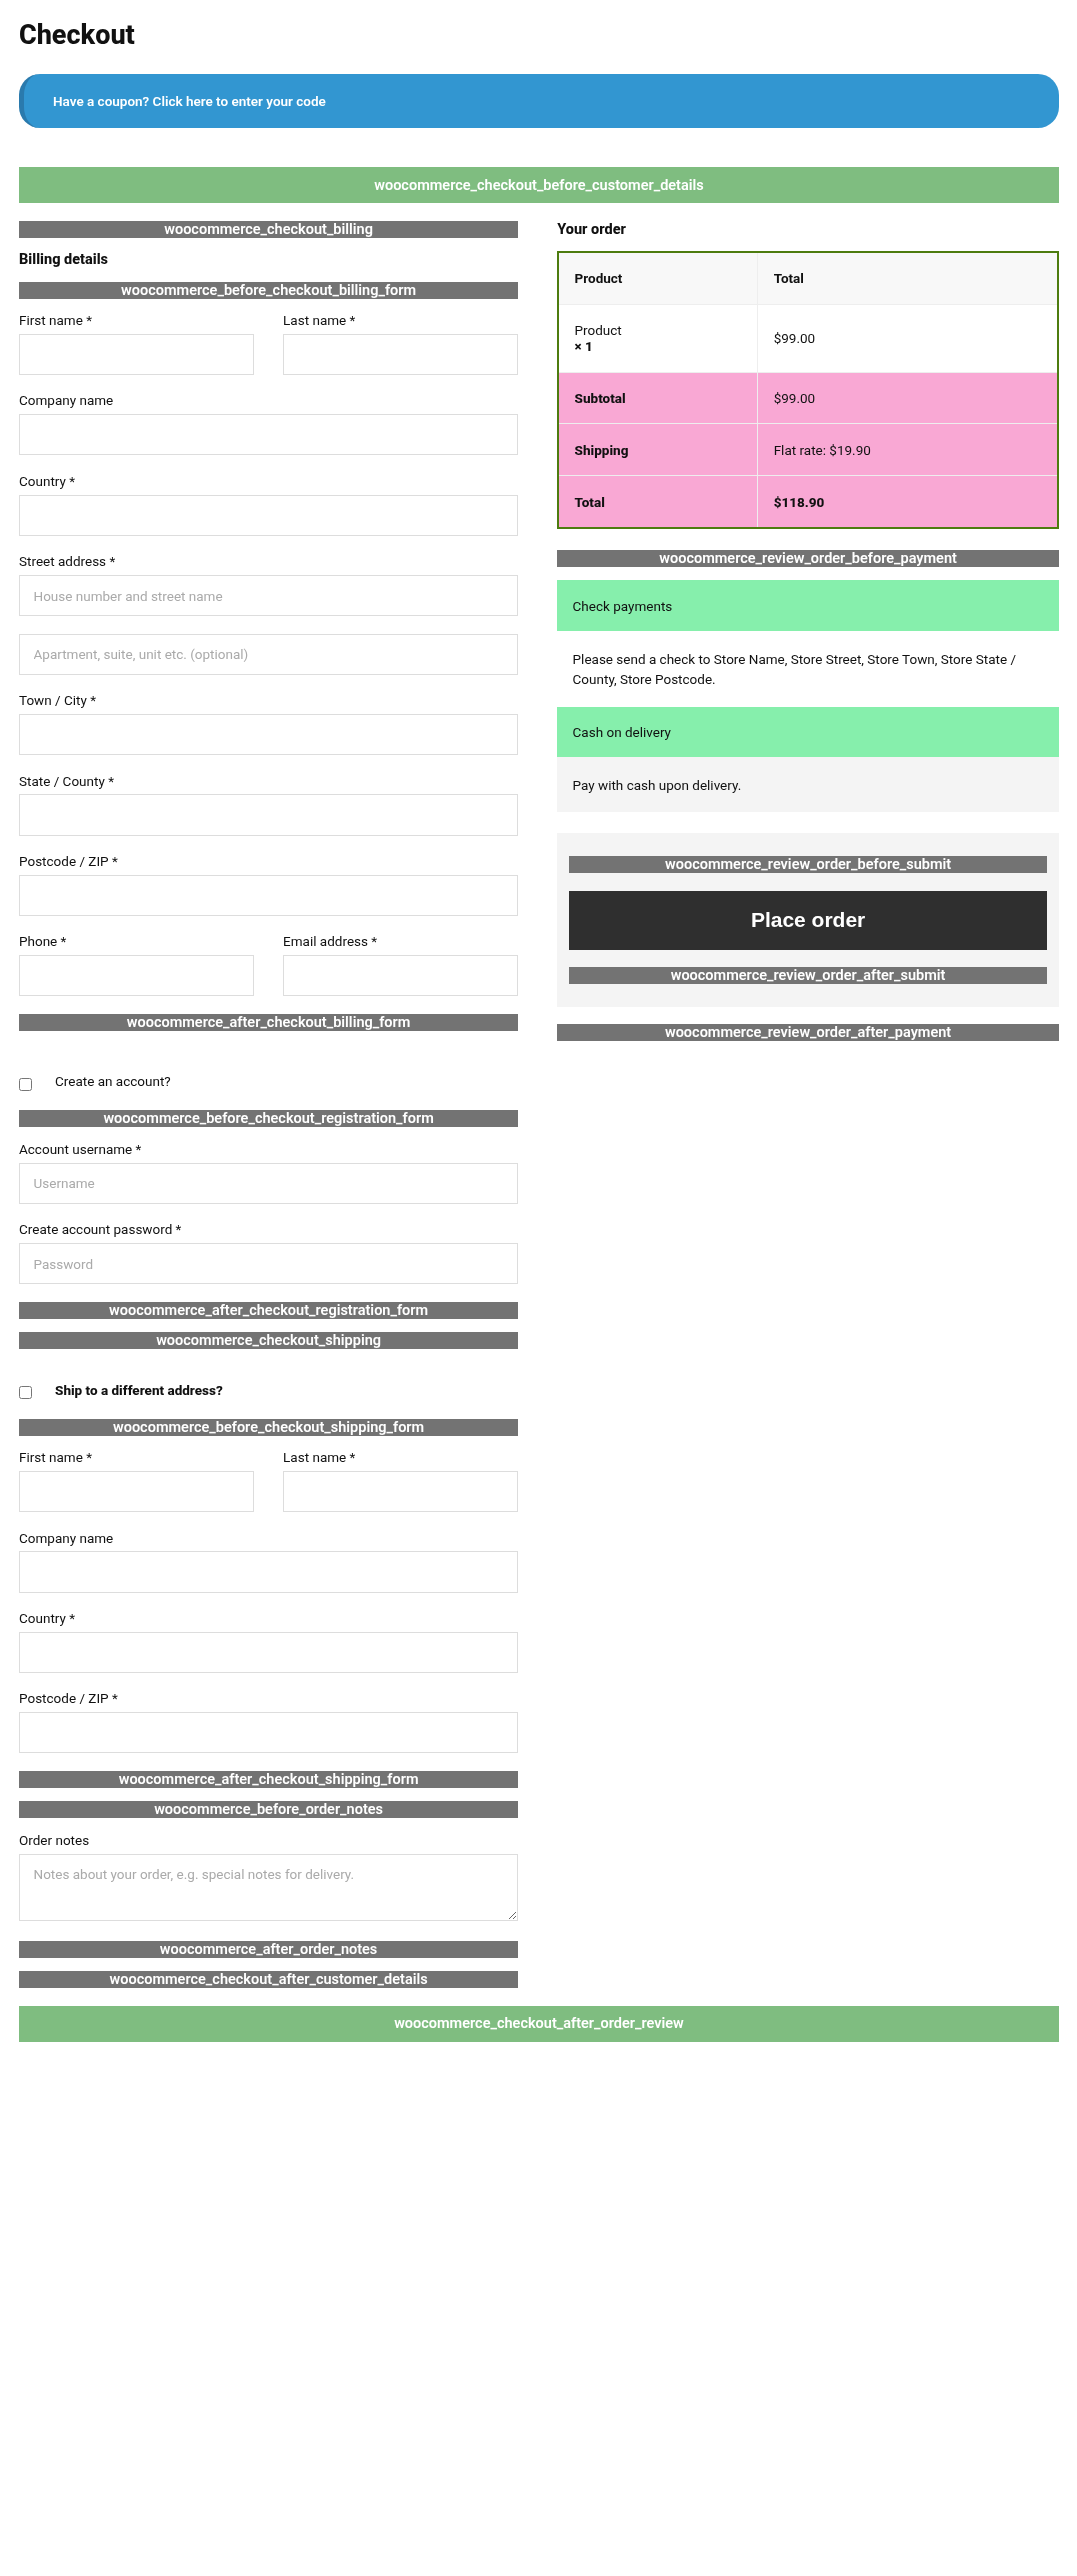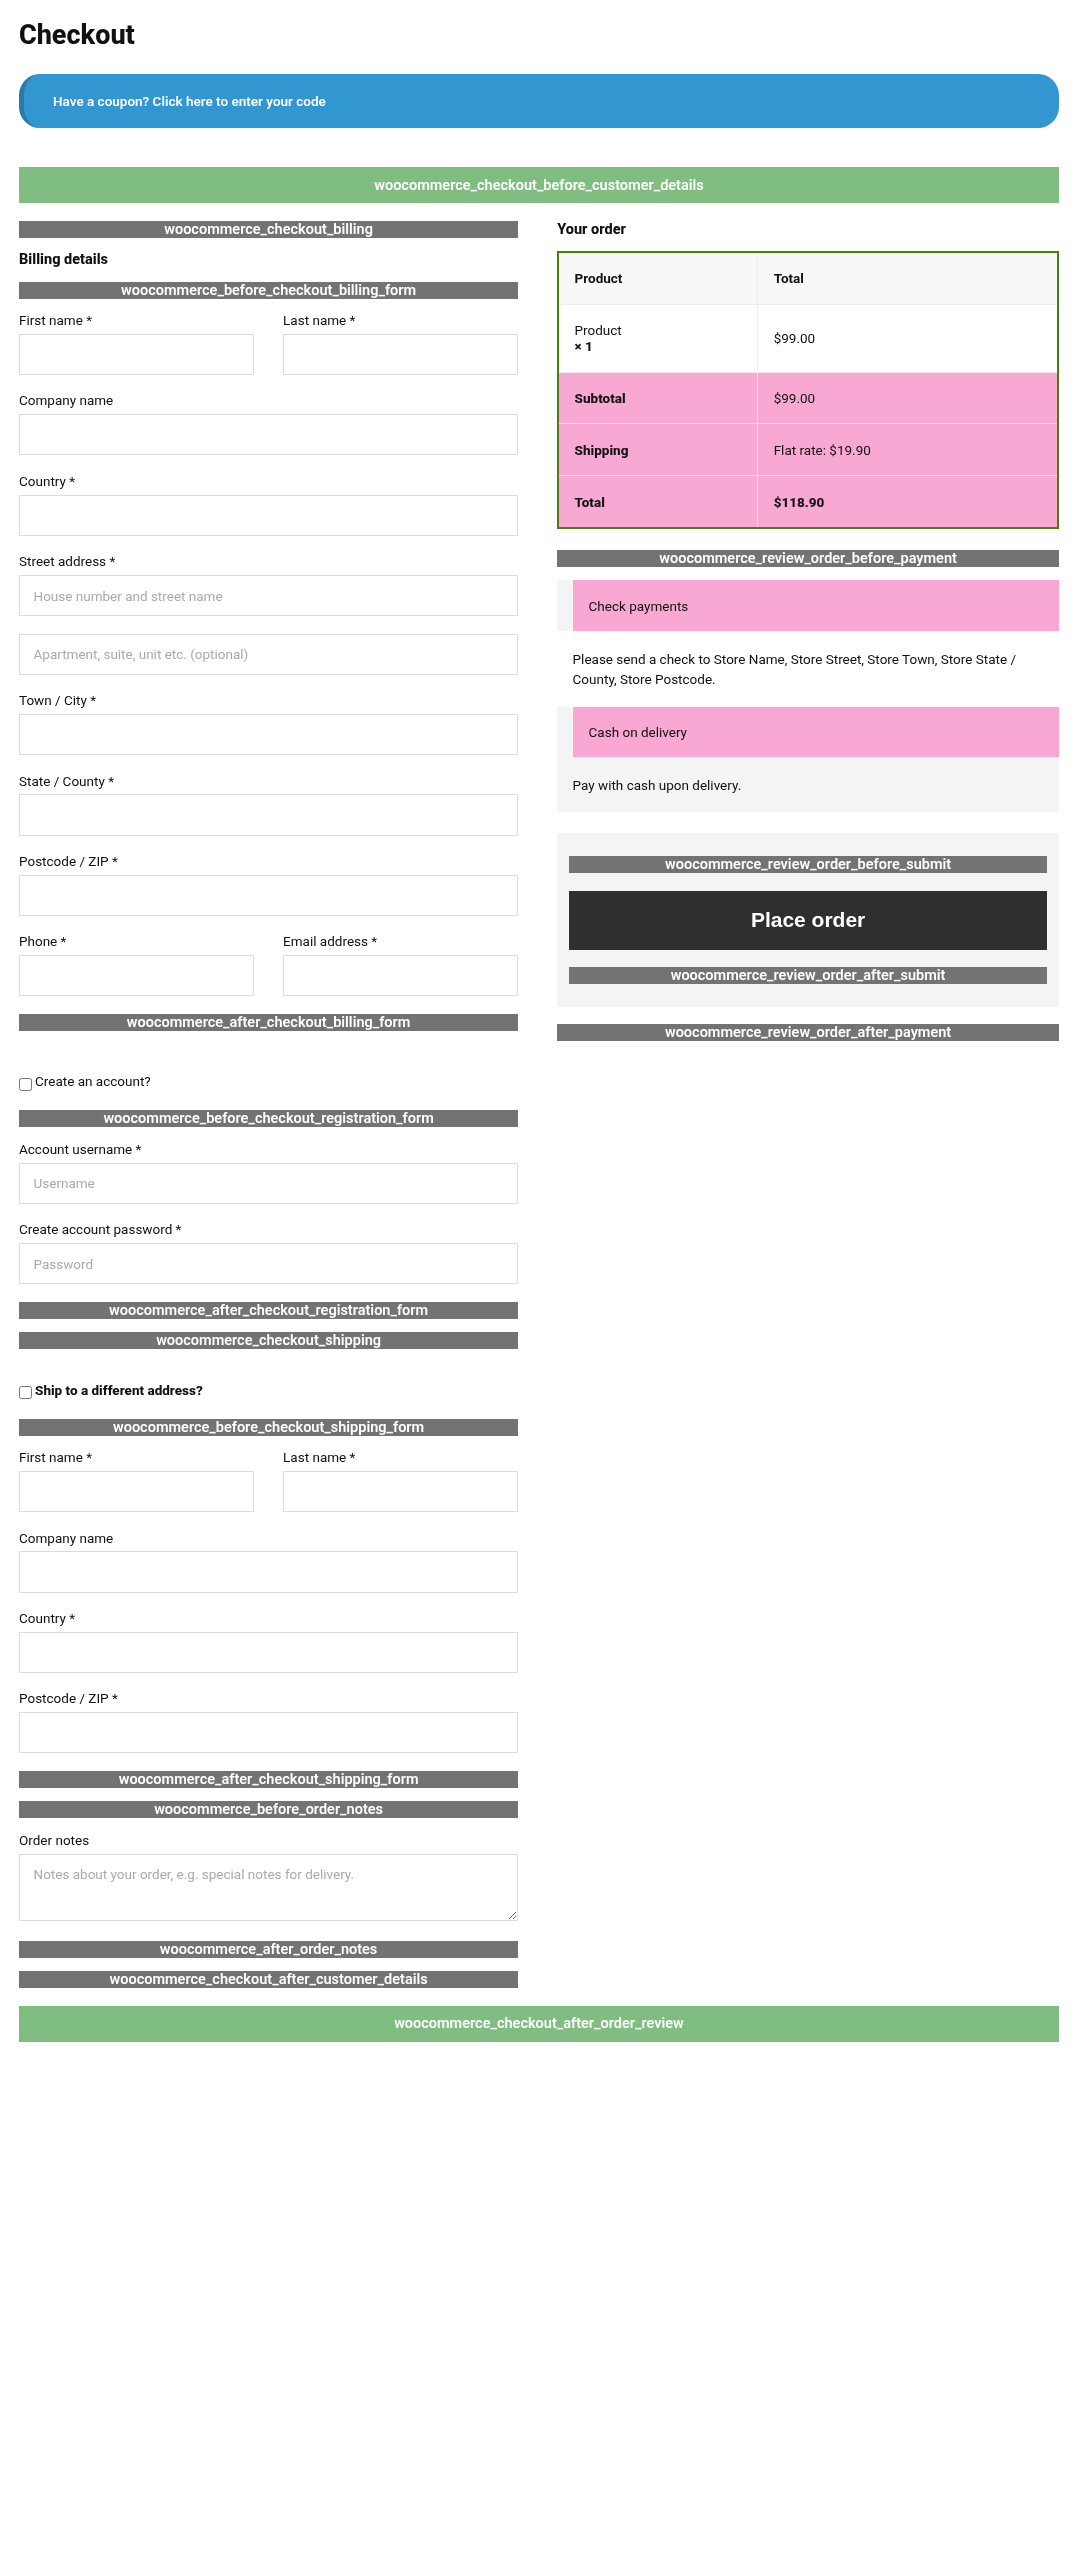--- a/index.html
+++ b/index.html
@@ -66,21 +66,21 @@
   input[type=text], textarea {
     width: 100%;
     padding: 11.6px 13.5px;
     border: 1px solid #ddd;
     font-size: 13.5px;
     font-family: inherit;
     color: #333;
   }
   input::placeholder, textarea::placeholder { color: #aaa; }
   textarea { height: 67px; resize: vertical; }
-  .checkbox-row { display: flex; align-items: center; gap: 3px; margin-bottom: 15.4px; font-size:13.5px;}
+  .checkbox-row { display: flex; align-items: center; gap: 23px; margin-bottom: 15.4px; font-size:13.5px;}
   .checkbox-row.bold label { font-weight:800; }
   table.order {
     width: 100%;
     border-collapse: collapse;
     border: 2px solid #4d7c0f;
     margin-bottom: 21px;
   }
   table.order th, table.order td {
     padding: 17.4px 15.4px;
     text-align: left;
@@ -88,21 +88,21 @@
     font-size: 13.5px;
   }
   table.order th { background: #f8f8f8; font-weight:700; }
   table.order .row-gray td { background:#f9a8d4; }
   table.order td:last-child, table.order th:last-child { border-left:1px solid #eee; }
   .payment-box {
     background: #f4f4f4;
     margin-bottom: 21px;
   }
   .pm-title { padding: 17.4px 15.4px; font-size:13.5px; }
-  .pm-title.head { background:#f9a8d4;margin-left:16px; }
+  .pm-title.head { background:#86efac; }
   .pm-desc { background:#fff; padding: 17.4px 15.4px; font-size:13.5px; line-height:1.5; }
   .place-box {
     background:#f4f4f4;
     padding: 23px 11.6px;
     margin-bottom: 17.4px;
   }
   .place-box .hook-col { margin-bottom: 17.4px; }
   .place-button {
     width:100%;
     background:#2f2f2f;

